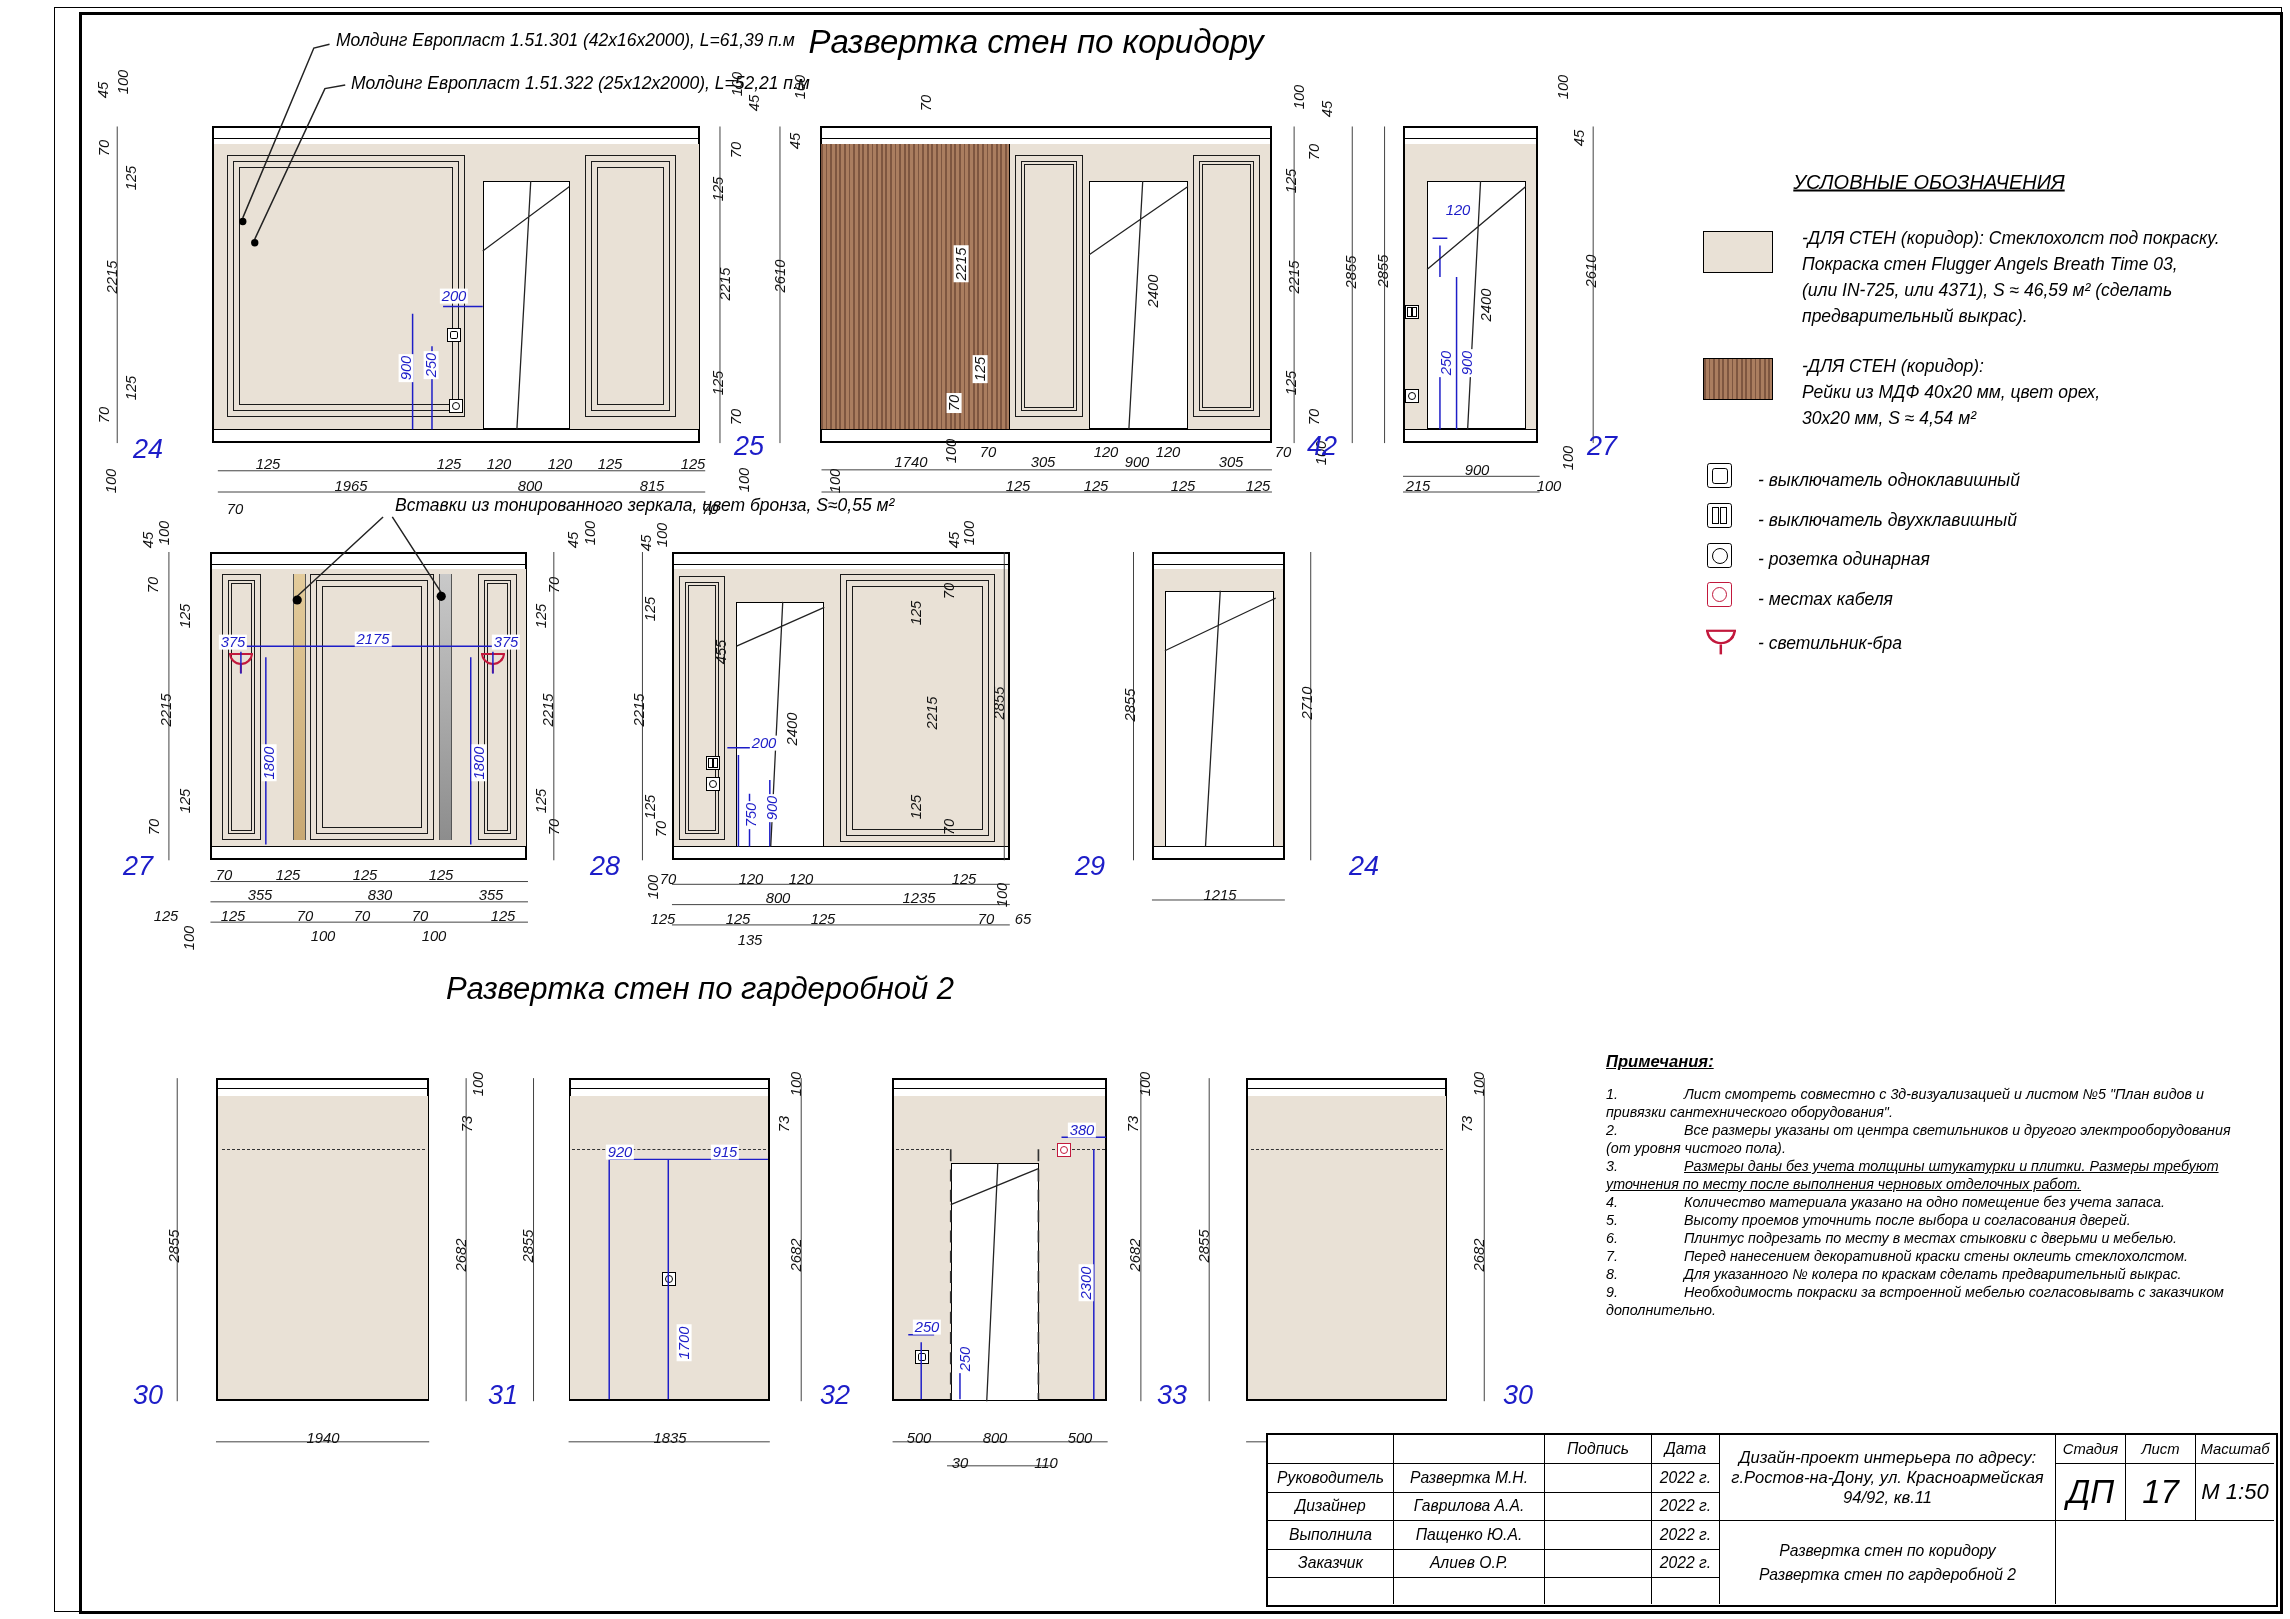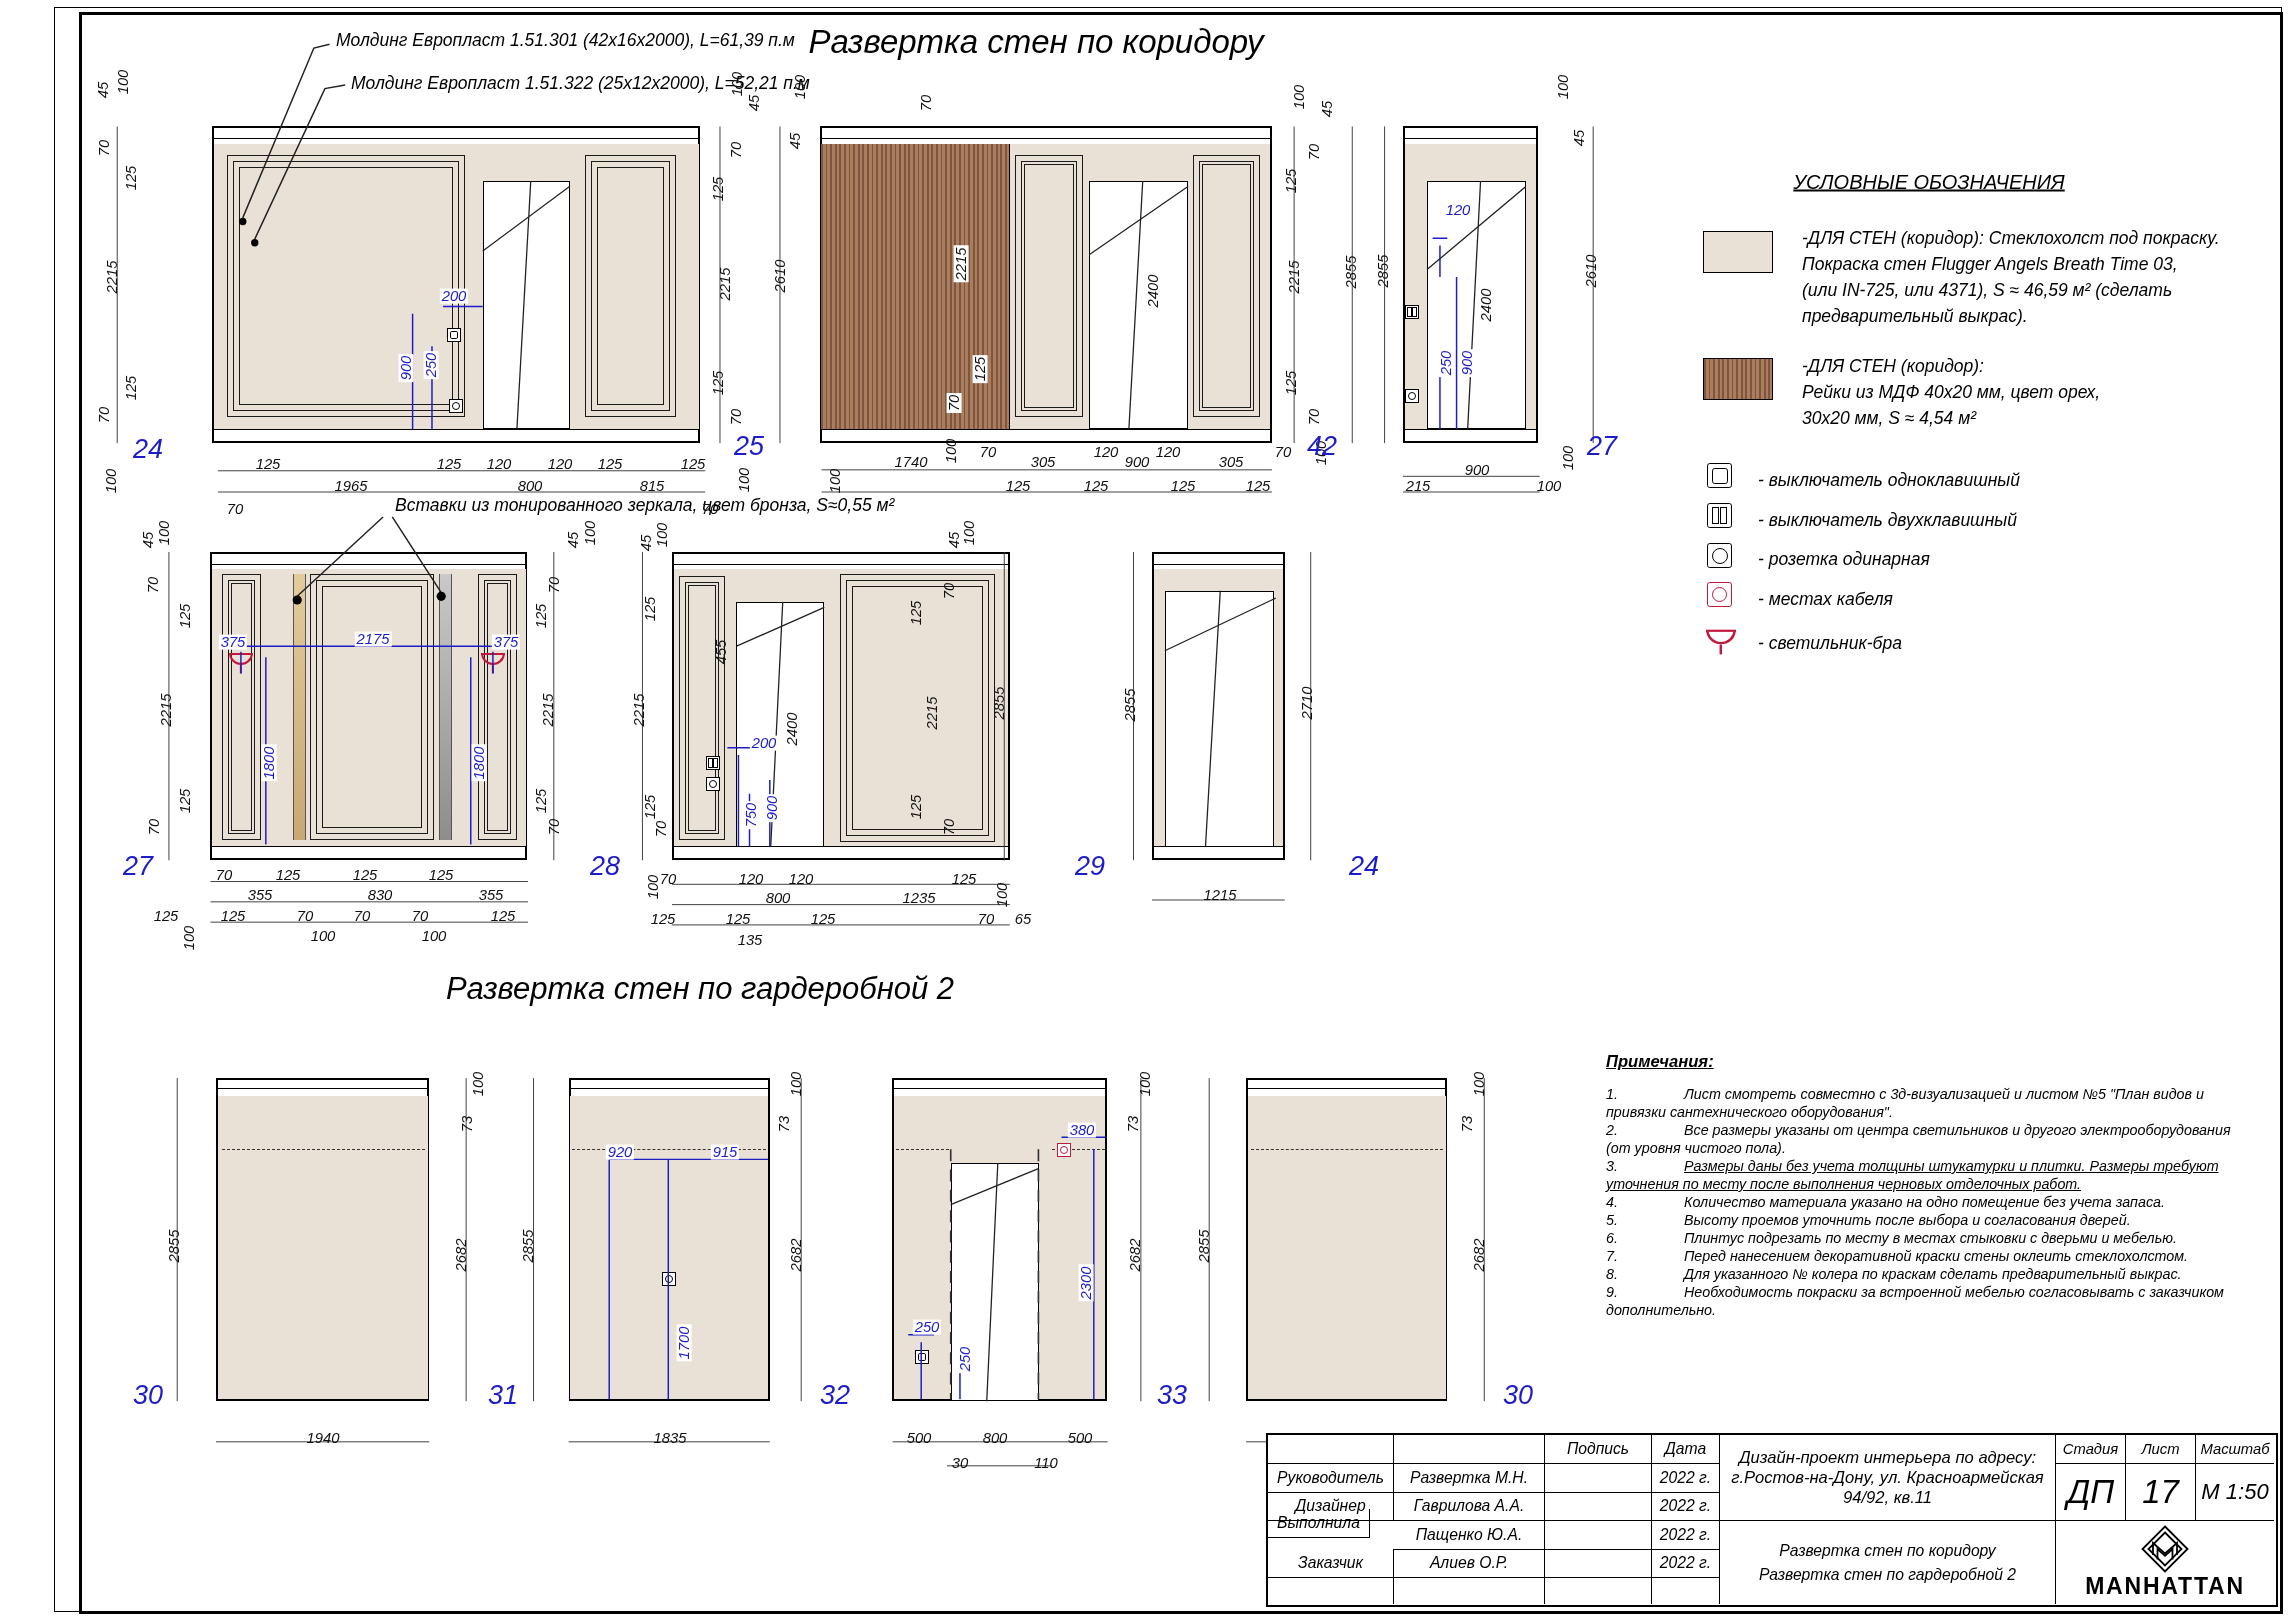--- a/index.html
+++ b/index.html
@@ -442,21 +442,21 @@
   <div class="cell" style="left:384px;top:0;width:68px;height:29px">Дата</div>
 
   <div class="cell" style="left:0;top:29px;width:126px;height:29px">Руководитель</div>
   <div class="cell" style="left:126px;top:29px;width:151px;height:29px">Развертка М.Н.</div>
   <div class="cell" style="left:277px;top:29px;width:107px;height:29px"></div>
   <div class="cell" style="left:384px;top:29px;width:68px;height:29px">2022 г.</div>
   <div class="cell" style="left:0;top:57px;width:126px;height:29px">Дизайнер</div>
   <div class="cell" style="left:126px;top:57px;width:151px;height:29px">Гаврилова А.А.</div>
   <div class="cell" style="left:277px;top:57px;width:107px;height:29px"></div>
   <div class="cell" style="left:384px;top:57px;width:68px;height:29px">2022 г.</div>
-  <div class="cell" style="left:0;top:74px;width:102px;height:29px">Выполнила</div>
+  <div class="cell" style="left:0;top:86px;width:126px;height:29px">Выполнила</div>
   <div class="cell" style="left:126px;top:86px;width:151px;height:29px">Пащенко Ю.А.</div>
   <div class="cell" style="left:277px;top:86px;width:107px;height:29px"></div>
   <div class="cell" style="left:384px;top:86px;width:68px;height:29px">2022 г.</div>
   <div class="cell" style="left:0;top:114px;width:126px;height:29px">Заказчик</div>
   <div class="cell" style="left:126px;top:114px;width:151px;height:29px">Алиев О.Р.</div>
   <div class="cell" style="left:277px;top:114px;width:107px;height:29px"></div>
   <div class="cell" style="left:384px;top:114px;width:68px;height:29px">2022 г.</div>
 
   <div class="cell" style="left:0;top:143px;width:126px;height:26px;border-bottom:none"></div>
   <div class="cell" style="left:126px;top:143px;width:151px;height:26px;border-bottom:none"></div>
@@ -467,25 +467,14 @@
 г.Ростов-на-Дону, ул. Красноармейская 94/92, кв.11</div>
   <div class="cell" style="left:452px;top:86px;width:336px;height:83px;border-bottom:none;font-size:15.7px;line-height:24px">Развертка стен по коридору
 Развертка стен по гардеробной 2</div>
 
   <div class="cell" style="left:788px;top:0;width:70px;height:29px;font-size:14.8px">Стадия</div>
   <div class="cell" style="left:858px;top:0;width:70px;height:29px;font-size:14.8px">Лист</div>
   <div class="cell nb" style="left:928px;top:0;width:78px;height:29px;font-size:14.8px">Масштаб</div>
   <div class="cell big" style="left:788px;top:29px;width:70px;height:57px">ДП</div>
   <div class="cell big" style="left:858px;top:29px;width:70px;height:57px">17</div>
   <div class="cell nb big" style="left:928px;top:29px;width:78px;height:57px;font-size:22px">М 1:50</div>
-  <div class="logo-wrap" style="left:788px;top:86px;width:218px;height:83px">
-    <svg width="48" height="48" viewBox="0 0 64 64">
-      <g stroke="#000" stroke-width="2.4" fill="none">
-        <path d="M32 2 L62 32 L32 62 L2 32 Z"></path>
-        <path d="M32 10 L54 32 L32 54 L10 32 Z"></path>
-        <path d="M16 40 V24 L32 38 L48 24 V40"></path>
-        <path d="M22 46 V32 L32 41 L42 32 V46"></path>
-      </g>
-    </svg>
-    <div class="logo-text">MANHATTAN</div>
-  </div>
 </div>
 
 
 </body></html>

